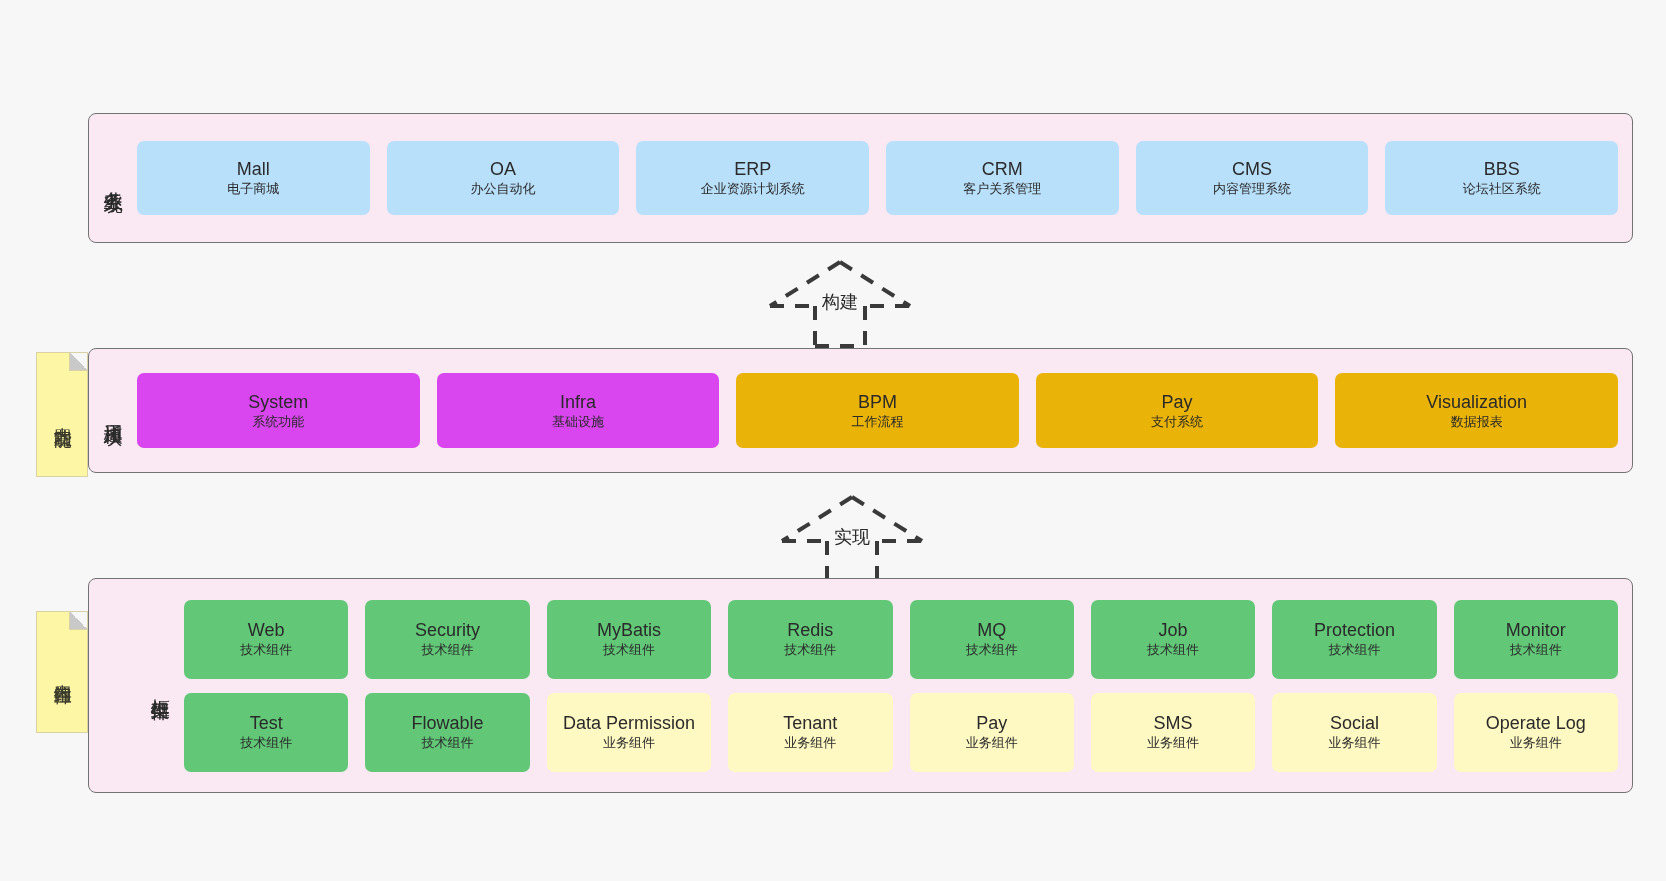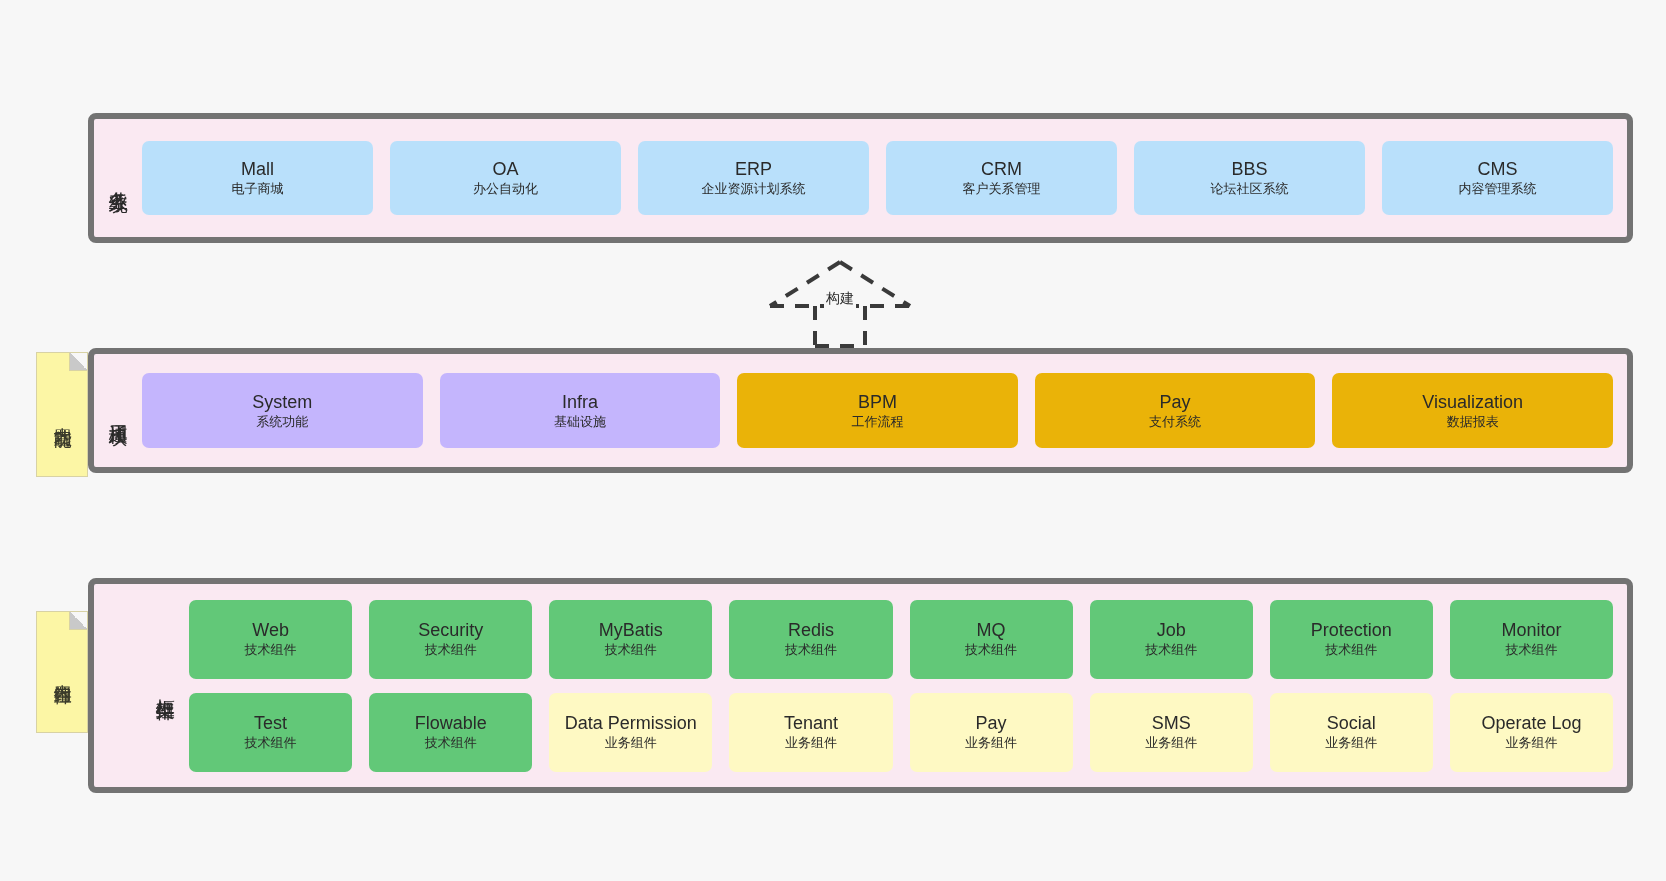--- a/index.html
+++ b/index.html
@@ -17,21 +17,21 @@
   }
   .canvas {
     position: absolute;
     inset: 0;
   }
 
   
   .layer {
     position: absolute;
     background: #fae9f2;
-    border: 6px solid #737373;
+    border: 1px solid #737373;
     border-radius: 8px;
     box-sizing: border-box;
     display: flex;
     align-items: stretch;
   }
   .layer-title {
     width: 48px;
     flex: 0 0 48px;
     display: flex;
     align-items: center;
@@ -89,21 +89,21 @@
   
   #layer-common {
     left: 88px;
     top: 348px;
     width: 1545px;
     height: 125px;
   }
   #layer-common .cell {
     height: 75px;
   }
-  .c-red   { background: #c4b5fd; }
+  .c-red   { background: #d946ef; }
   .c-pink  { background: #eab308; }
 
   
   #layer-framework {
     left: 88px;
     top: 578px;
     width: 1545px;
     height: 215px;
     padding-left: 47px;
   }
@@ -158,21 +158,21 @@
     position: absolute;
     width: 160px;
     height: 90px;
   }
   .arrow svg { display: block; overflow: visible; }
   .arrow-label {
     position: absolute;
     left: 50%;
     transform: translateX(-50%);
     top: 32px;
-    font-size: 14px;
+    font-size: 18px;
     background: #f7f7f7;
     padding: 0 2px;
     color: #2a2a2a;
     white-space: nowrap;
     user-select: none;
   }
   #arrow-build  { left: 760px; top: 258px; }
   #arrow-impl   { left: 772px; top: 493px; }
 </style>
 </head>
@@ -194,26 +194,26 @@
         </div>
         <div class="cell">
           <span class="en">ERP</span>
           <span class="cn">企业资源计划系统</span>
         </div>
         <div class="cell">
           <span class="en">CRM</span>
           <span class="cn">客户关系管理</span>
         </div>
         <div class="cell">
+          <span class="en">CMS</span>
+          <span class="cn">内容管理系统</span>
+        </div>
+        <div class="cell">
           <span class="en">BBS</span>
           <span class="cn">论坛社区系统</span>
-        </div>
-        <div class="cell">
-          <span class="en">CMS</span>
-          <span class="cn">内容管理系统</span>
         </div>
       </div>
     </div>
   </div>
 
   <div class="arrow" id="arrow-build">
     <svg width="160" height="90" viewBox="0 0 160 90">
       <path d="M80 4 L150 48" stroke="#3a3a3a" stroke-width="4" fill="none" stroke-dasharray="14 11"></path>
       <path d="M80 4 L10 48" stroke="#3a3a3a" stroke-width="4" fill="none" stroke-dasharray="14 11"></path>
       <path d="M10 48 L150 48" stroke="#3a3a3a" stroke-width="4" fill="none" stroke-dasharray="14 11"></path>
@@ -249,20 +249,31 @@
           <span class="cn">支付系统</span>
         </div>
         <div class="cell c-pink">
           <span class="en">Visualization</span>
           <span class="cn">数据报表</span>
         </div>
       </div>
     </div>
   </div>
 
+  <div class="arrow" id="arrow-impl">
+    <svg width="160" height="90" viewBox="0 0 160 90">
+      <path d="M80 4 L150 48" stroke="#3a3a3a" stroke-width="4" fill="none" stroke-dasharray="14 11"></path>
+      <path d="M80 4 L10 48" stroke="#3a3a3a" stroke-width="4" fill="none" stroke-dasharray="14 11"></path>
+      <path d="M10 48 L150 48" stroke="#3a3a3a" stroke-width="4" fill="none" stroke-dasharray="14 11"></path>
+      <path d="M55 48 L55 90" stroke="#3a3a3a" stroke-width="4" fill="none" stroke-dasharray="14 11"></path>
+      <path d="M105 48 L105 90" stroke="#3a3a3a" stroke-width="4" fill="none" stroke-dasharray="14 11"></path>
+      <path d="M55 88 L105 88" stroke="#3a3a3a" stroke-width="4" fill="none" stroke-dasharray="14 11"></path>
+    </svg>
+    <span class="arrow-label">实现</span>
+  </div>
 
   <div class="note" id="note-builtin-comp">
     <span>内置组件</span>
   </div>
 
   <div class="layer" id="layer-framework">
     <div class="layer-title">框架组件</div>
     <div class="layer-body">
 
       <div class="row">

